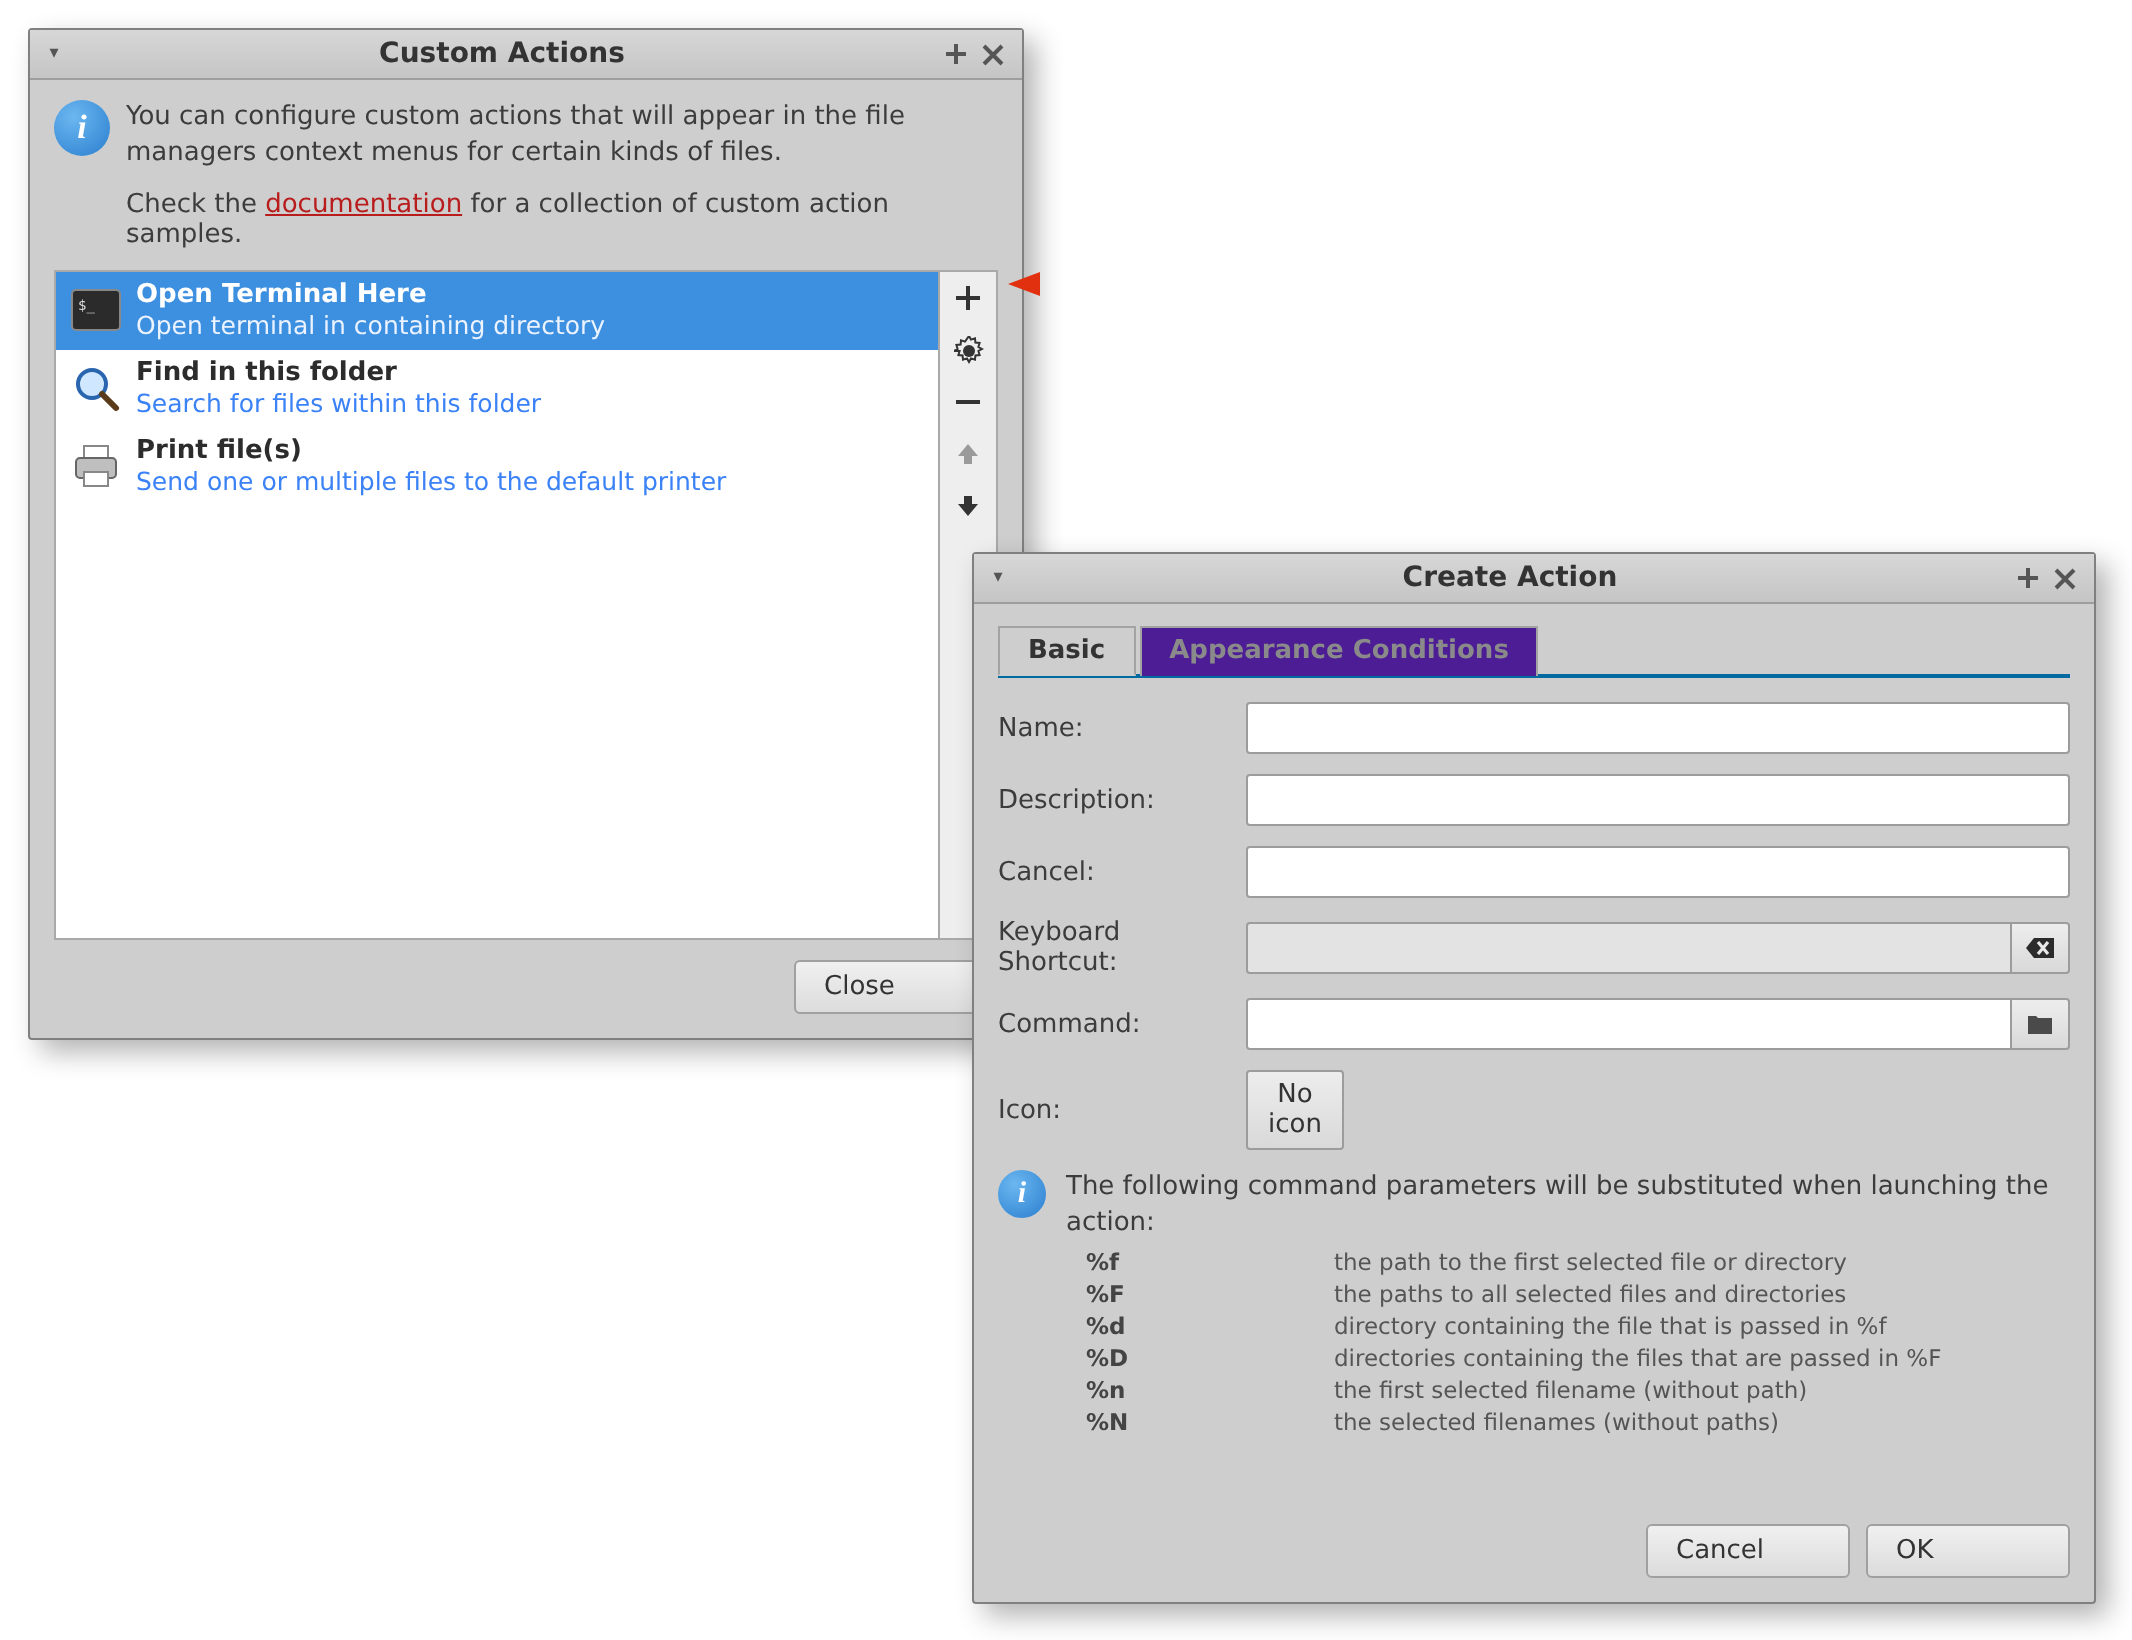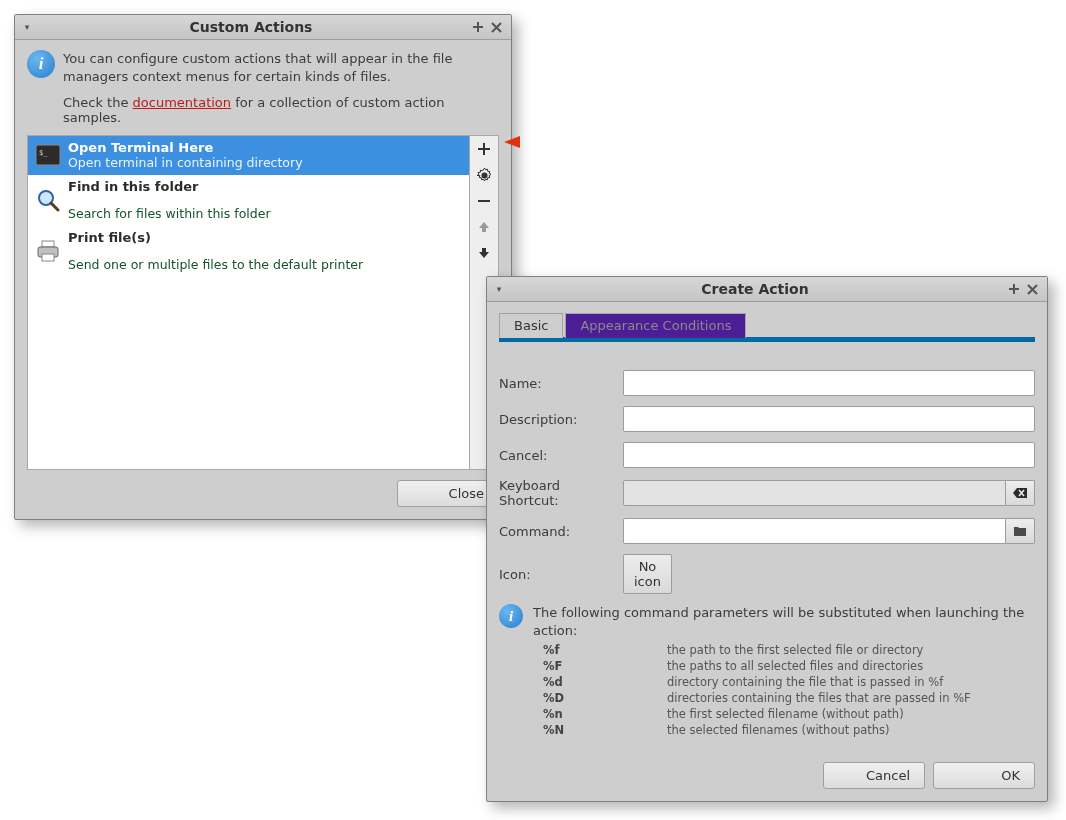--- a/index.html
+++ b/index.html
@@ -122,21 +122,21 @@
     display:flex;
     align-items:center;
     justify-content:center;
     margin-right:6px;
   }
   .action-item .ai-texts { display:flex; flex-direction:column; }
   .action-item .ai-title { font-weight: bold; }
   .action-item:not(.selected) .ai-title { color:#2c2c2c; }
   .action-item .ai-desc { font-size: 12.5px; }
   .action-item.selected .ai-desc { color:#eaf3ff; }
-  .action-item:not(.selected) .ai-desc { color:#14532d;margin-top:12px; }
+  .action-item:not(.selected) .ai-desc { color:#3b82f6; }
   .side-buttons {
     width: 28px;
     border-left: 1px solid #a9a9a9;
     background: #eee;
     display: flex;
     flex-direction: column;
     align-items: center;
   }
   .side-buttons .sb {
     width: 26px;
@@ -154,28 +154,29 @@
     margin-top: 10px;
     gap: 8px;
   }
   .btn {
     min-width: 72px;
     padding: 5px 14px;
     background: linear-gradient(#f0f0f0, #dcdcdc);
     border: 1px solid #a0a0a0;
     border-radius: 3px;
     color: #333;
-    text-align: right;
+    text-align: left;
     font-size: 13px;
   }
   
   .tabs {
     display: flex;
-    border-bottom: 5px solid #0369a1;
-    margin-bottom: 28px;
+    border-bottom: 2px solid #0369a1;
+    margin-bottom: 12px;
+    font-weight: bold;
   }
   .tab {
     padding: 4px 14px;
     background: #4c1d95;
     border: 1px solid #a3a3a3;
     border-bottom: none;
     color: #8a8a8a;
     position: relative;
     top: 1px;
     margin-right: 2px;

